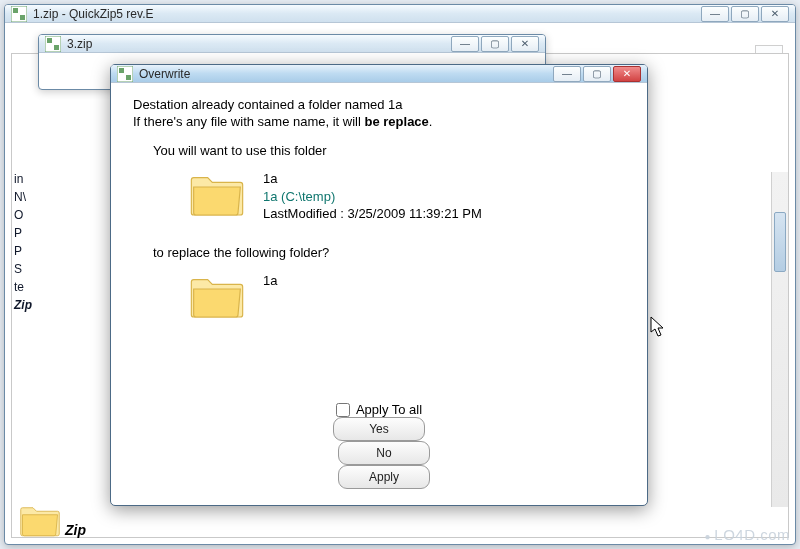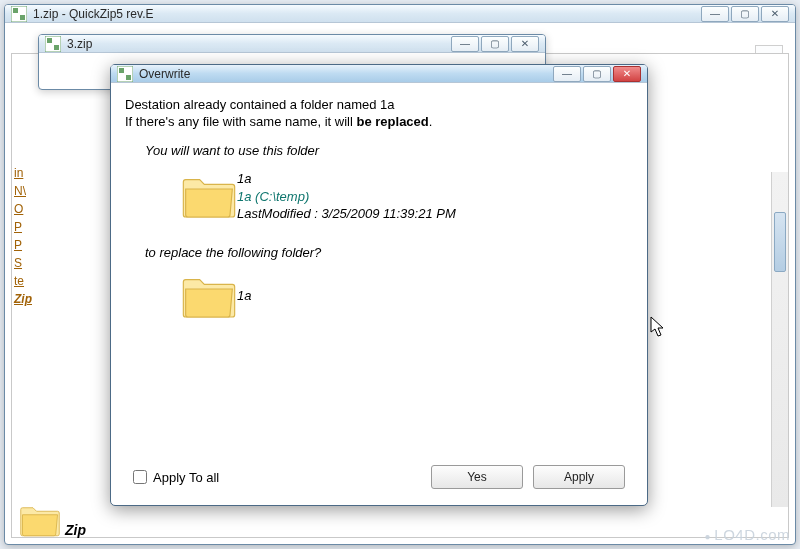--- a/index.html
+++ b/index.html
@@ -16,21 +16,21 @@
 .titlebar .ttl { font-size: 12px; color: #2a2a2a; flex: 1; white-space: nowrap; }
 .winbtns { display: flex; gap: 2px; }
 .winbtn { width: 28px; height: 16px; border: 1px solid #8fa8be; border-radius: 2px;
   background: linear-gradient(#fcfefe,#e6eef5); display:flex;align-items:center;justify-content:center;
   font-size:10px; color:#4b5d6d; cursor:pointer;}
 .winbtn.close-red { background: linear-gradient(#f08b8b,#d24343); border-color:#a93131; color:#fff;}
 .client { position: absolute; left: 6px; top: 48px; right: 6px; bottom: 6px;
   background: #fff; border: 1px solid #c9c9c9; }
 
 
-.sidestrip { position:absolute; left:0; top:112px; width:36px; font-size:12px; color:#a16207;text-decoration:underline; }
+.sidestrip { position:absolute; left:0; top:118px; width:36px; font-size:12px; color:#0f172a; }
 .sidestrip div { height:18px; padding-left:2px; overflow:hidden; white-space:nowrap; }
 
 
 .rsb { position:absolute; right:0; top:118px; bottom: 30px; width:17px;
   background: linear-gradient(#f2f2f2,#e9e9e9); border-left:1px solid #d0d0d0;}
 .rsb .thumb{ position:absolute; top:40px; height:60px; left:2px; right:2px;
   background: linear-gradient(#d6e4f1,#b4cde3); border:1px solid #8ba9c3; border-radius:2px;}
 
 
 .zipcorner { position:absolute; left:14px; bottom:6px; display:flex; align-items:flex-end; gap:4px;}
@@ -41,37 +41,37 @@
 .win-mid { position:absolute; left:38px; top:34px; width:508px; height:56px;
   background:#fff; border:1px solid #6b8aa6; border-radius:4px;
   box-shadow: 0 2px 8px rgba(0,0,0,.2);}
 .win-mid .titlebar{ border-top-left-radius:3px; border-top-right-radius:3px;}
 
 
 .dlg { position:absolute; left:62px; top:64px; width:538px; height:442px;
   background:#fff; border:1px solid #4c6a86; border-radius:5px;
   box-shadow: 0 4px 18px rgba(0,0,0,.4); margin-left: 48px;}
 .dlg .titlebar { background: linear-gradient(#e8f2fb,#bedbf1,#a9cce8);}
-.dlg .body { padding: 14px 22px 14px 14px; font-size: 13px; color:#000; }
+.dlg .body { padding: 14px 22px 14px 22px; font-size: 13px; color:#000; }
 .dlg .msg1 { margin-bottom:2px;}
 .dlg .msg2 { margin-bottom:14px;}
 .dlg .msg2 .bold{ font-weight:bold;}
-.dlg .indent { margin-left: 20px; font-style: italic;}
+.dlg .indent { margin-left: 20px;}
 .dlg .section-h { margin: 4px 0 12px 0;}
-.dlg .foldrow { display:flex; align-items:center; margin-left:36px; margin-bottom: 22px;}
+.dlg .foldrow { display:flex; align-items:flex-start; gap: 18px; margin-left:36px; margin-bottom: 22px;}
 .dlg .foldrow .ftext{ font-size:13px; line-height:1.35;}
 .dlg .foldrow .name{ color:#000;}
 .dlg .foldrow .path{ color:#0f766e;}
 .dlg .foldrow .mod { color:#000;}
 .dlg .btnrow { position:absolute; left:22px; right:22px; bottom:16px;
-  display:flex; align-items:center; }
+  display:flex; align-items:center;flex-direction:column; }
 .dlg .btnrow .chk { display:flex; align-items:center; gap:6px; font-size:13px; flex:1;}
 .dlg .btnrow .chk input{ width:14px; height:14px;}
 .dlg .btnrow button { width:92px; height:24px; margin-left:10px;
-  background: linear-gradient(#fdfdfd,#e7e7e7); border:1px solid #9a9a9a; border-radius:3px;
+  background: linear-gradient(#fdfdfd,#e7e7e7); border:1px solid #9a9a9a; border-radius:9px;
   font-size:12px; color:#222;}
 .dlg .btnrow button:first-of-type{ margin-left:0;}
 
 
 .helpbtn { position:absolute; right:8px; top:54px; width:24px;height:24px;
   border-radius:50%; border:1px solid #cfcfcf; background:#f6f8fa;
   display:flex;align-items:center;justify-content:center;font-size:14px;color:#9aa;}
 
 
 .refreshbtn { position:absolute; right:12px; top:40px; width:28px; height:28px;
@@ -174,21 +174,21 @@
     <div class="winbtns">
       <div class="winbtn">—</div>
       <div class="winbtn">▢</div>
       <div class="winbtn close-red">✕</div>
     </div>
   </div>
 
   <div class="body">
     <div class="msg1">Destation already contained a folder named 1a</div>
     <div class="msg2">
-      <span>If there's any file with same name, it will </span><span class="bold">be replaced</span><span>.</span>
+      <span>If there's any file with same name, it will </span><span class="bold">be replace</span><span>.</span>
     </div>
 
     <div class="indent">
       <div class="section-h">You will want to use this folder</div>
       <div class="foldrow">
         <span>
           <svg viewBox="0 0 48 40" width="56" height="48">
             <path d="M2 8 L2 36 Q2 38 4 38 L44 38 Q46 38 46 36 L46 12 Q46 10 44 10 L20 10 L16 6 L4 6 Q2 6 2 8 Z" fill="#fce9a6" stroke="#d9b44a"></path>
             <path d="M4 14 L44 14 L42 36 Q42 38 40 38 L6 38 Q4 38 4 36 Z" fill="#fbd96f" stroke="#d9b44a"></path>
           </svg>
@@ -213,20 +213,21 @@
         </div>
       </div>
     </div>
 
     <div class="btnrow">
       <label class="chk">
         <input type="checkbox" style="">
         <span>Apply To all</span>
       </label>
       <button>Yes</button>
+      <button>No</button>
       <button>Apply</button>
     </div>
   </div>
 </div>
 
 <span class="cursor">
   <svg width="16" height="22" viewBox="0 0 16 22">
     <path d="M1 1 L1 16 L5 13 L8 20 L11 19 L8 12 L13 12 Z" fill="#fff" stroke="#000"></path>
   </svg>
 </span>

